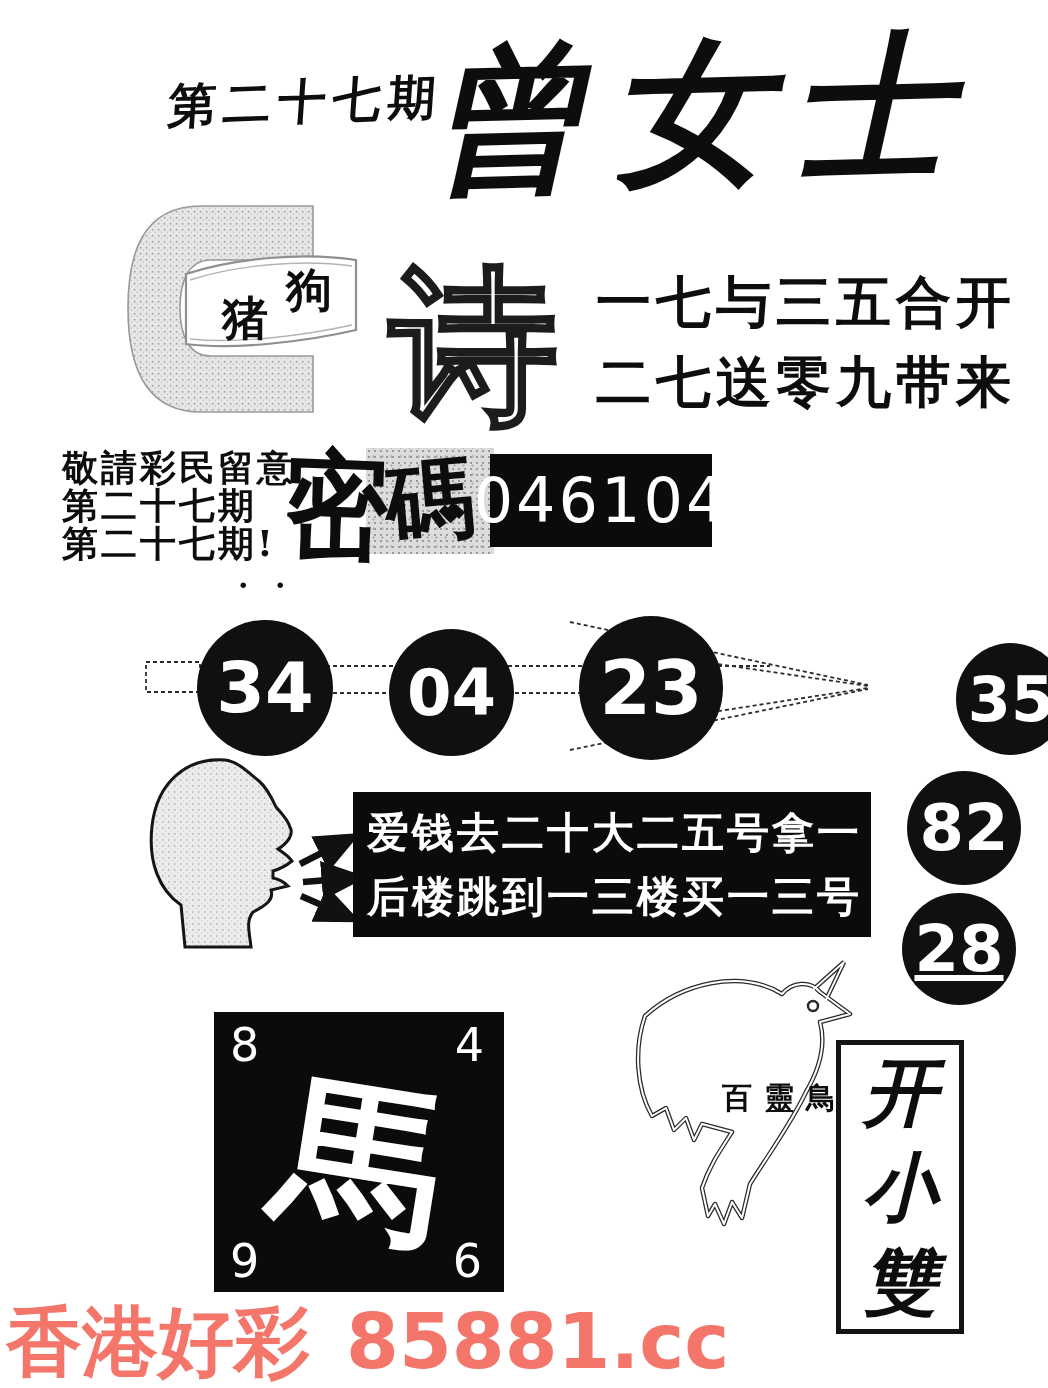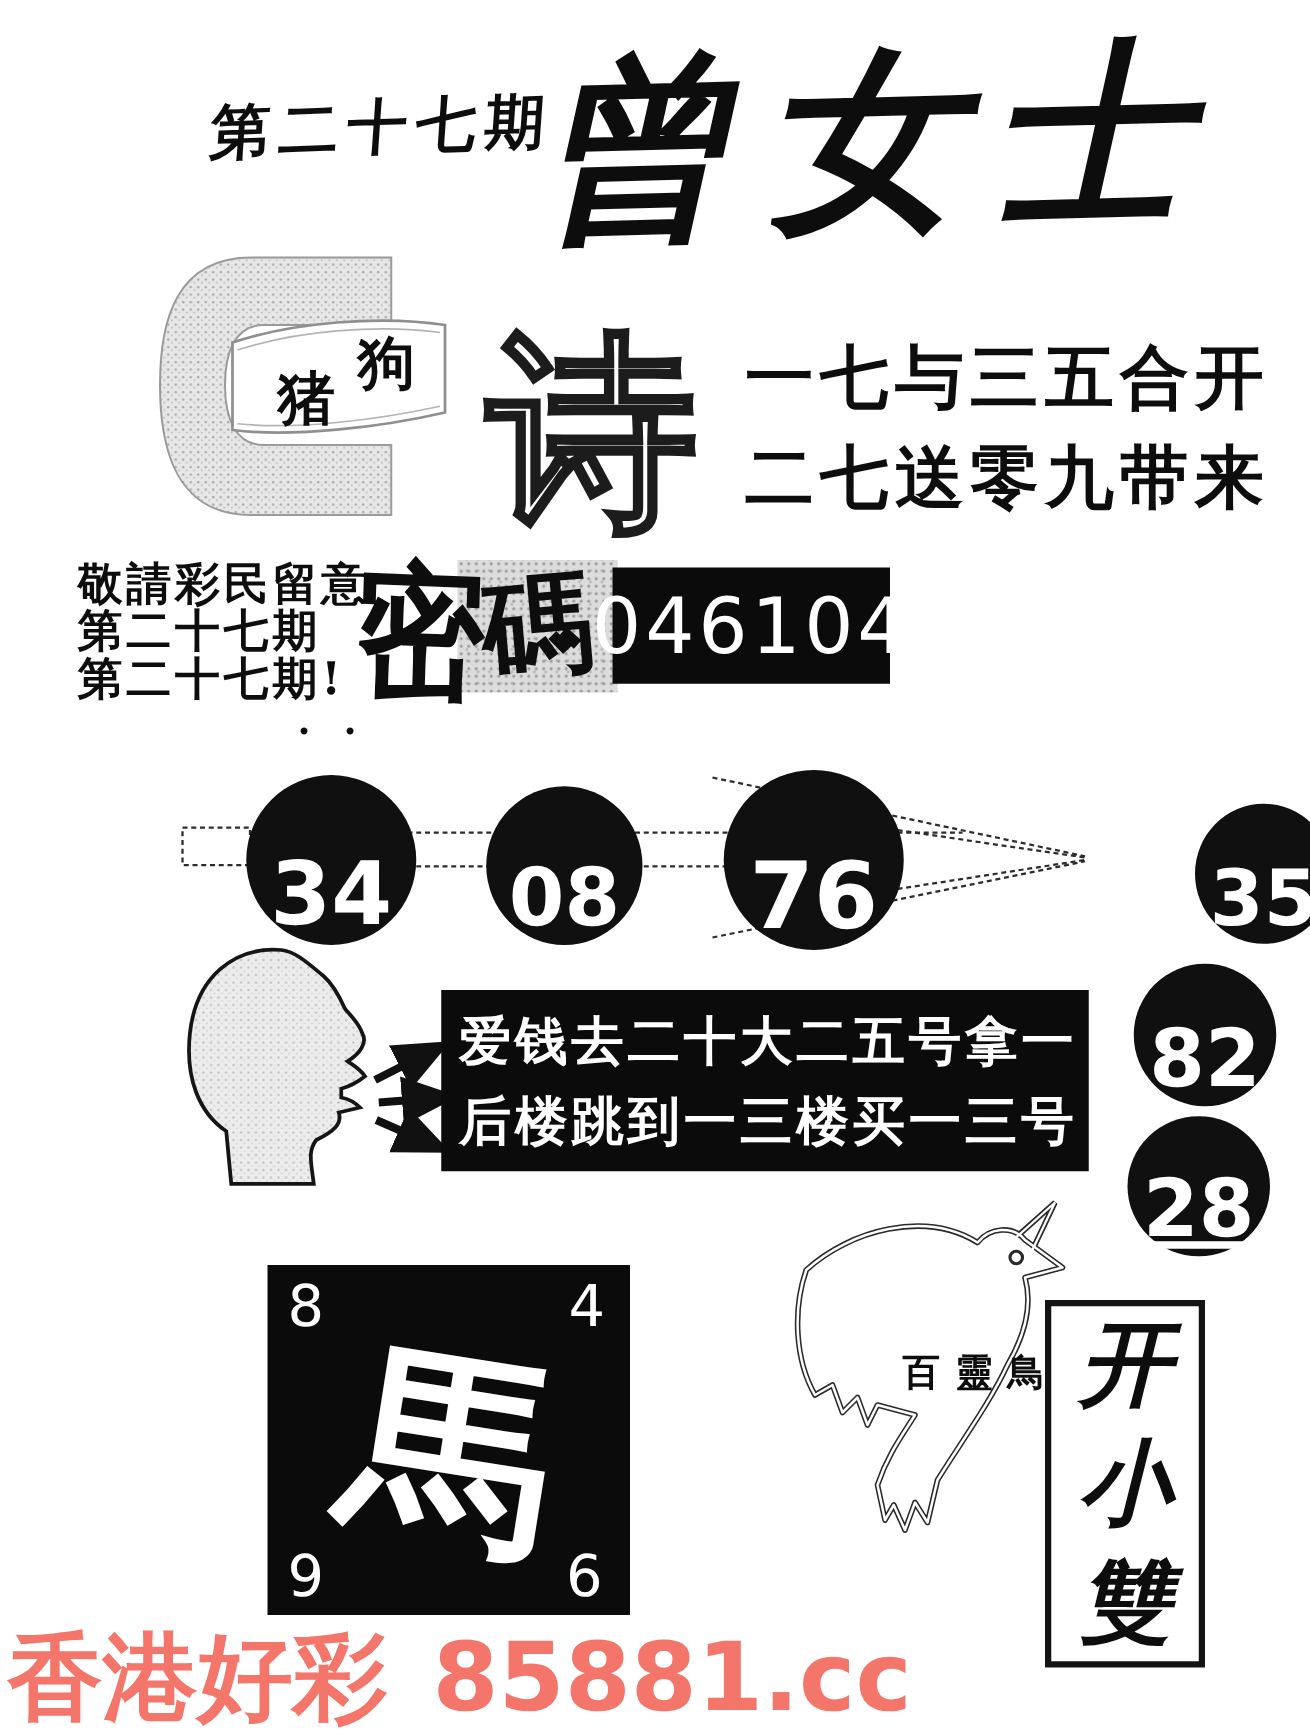--- a/index.html
+++ b/index.html
@@ -35,21 +35,21 @@
                        radial-gradient(#b5b5b5 1px, transparent 1.3px);
       background-size:6px 6px,9px 9px;background-position:0 0,3px 4px;
       display:flex;align-items:center;justify-content:center;}
   .stamp-ma{font-size:88px;font-weight:900;transform:rotate(-5deg);}
   .code-box{left:490px;top:454px;width:222px;height:93px;background:#0b0b0b;z-index:2;
             display:flex;align-items:center;justify-content:center;}
   .code-val{color:#fff;font-family:"DejaVu Sans",sans-serif;font-size:62px;letter-spacing:3px;}
   .dots{left:238px;top:568px;font-size:30px;font-weight:900;letter-spacing:8px;}
 
   
-  .ball{background:#101010;border-radius:50%;display:flex;align-items:flex-end;justify-content:center;z-index:2;}
+  .ball{background:#101010;border-radius:50%;display:flex;align-items:center;justify-content:center;z-index:2;}
   .ball span{color:#fff;font-family:"DejaVu Sans",sans-serif;font-weight:bold;}
   .b34{left:197px;top:620px;width:136px;height:136px;}  .b34 span{font-size:70px;}
   .b09{left:389px;top:629px;width:125px;height:127px;}  .b09 span{font-size:64px;}
   .b48{left:579px;top:616px;width:144px;height:144px;}  .b48 span{font-size:74px;}
   .b35{left:956px;top:643px;width:110px;height:112px;}  .b35 span{font-size:62px;}
   .b46{left:907px;top:771px;width:114px;height:114px;}  .b46 span{font-size:64px;}
   .b28{left:902px;top:893px;width:114px;height:112px;}  .b28 span{font-size:64px;text-decoration:underline;}
 
   
   .speech-box{left:353px;top:792px;width:518px;height:145px;background:#0b0b0b;z-index:2;
@@ -134,24 +134,24 @@
       <line x1="440" y1="150" x2="738" y2="89"></line>
       <line x1="505" y1="52" x2="738" y2="86"></line>
       <line x1="505" y1="124" x2="738" y2="88"></line>
     </g>
   </svg>
 
   <div class="abs ball b34">
     <span>34</span>
     </div>
   <div class="abs ball b09">
-    <span>08</span>
+    <span>04</span>
     </div>
   <div class="abs ball b48">
-    <span>76</span>
+    <span>23</span>
     </div>
 
   <div class="abs ball b35">
     <span>35</span>
     </div>
   <div class="abs ball b46">
     <span>82</span>
     </div>
   <div class="abs ball b28">
     <span>28</span>

